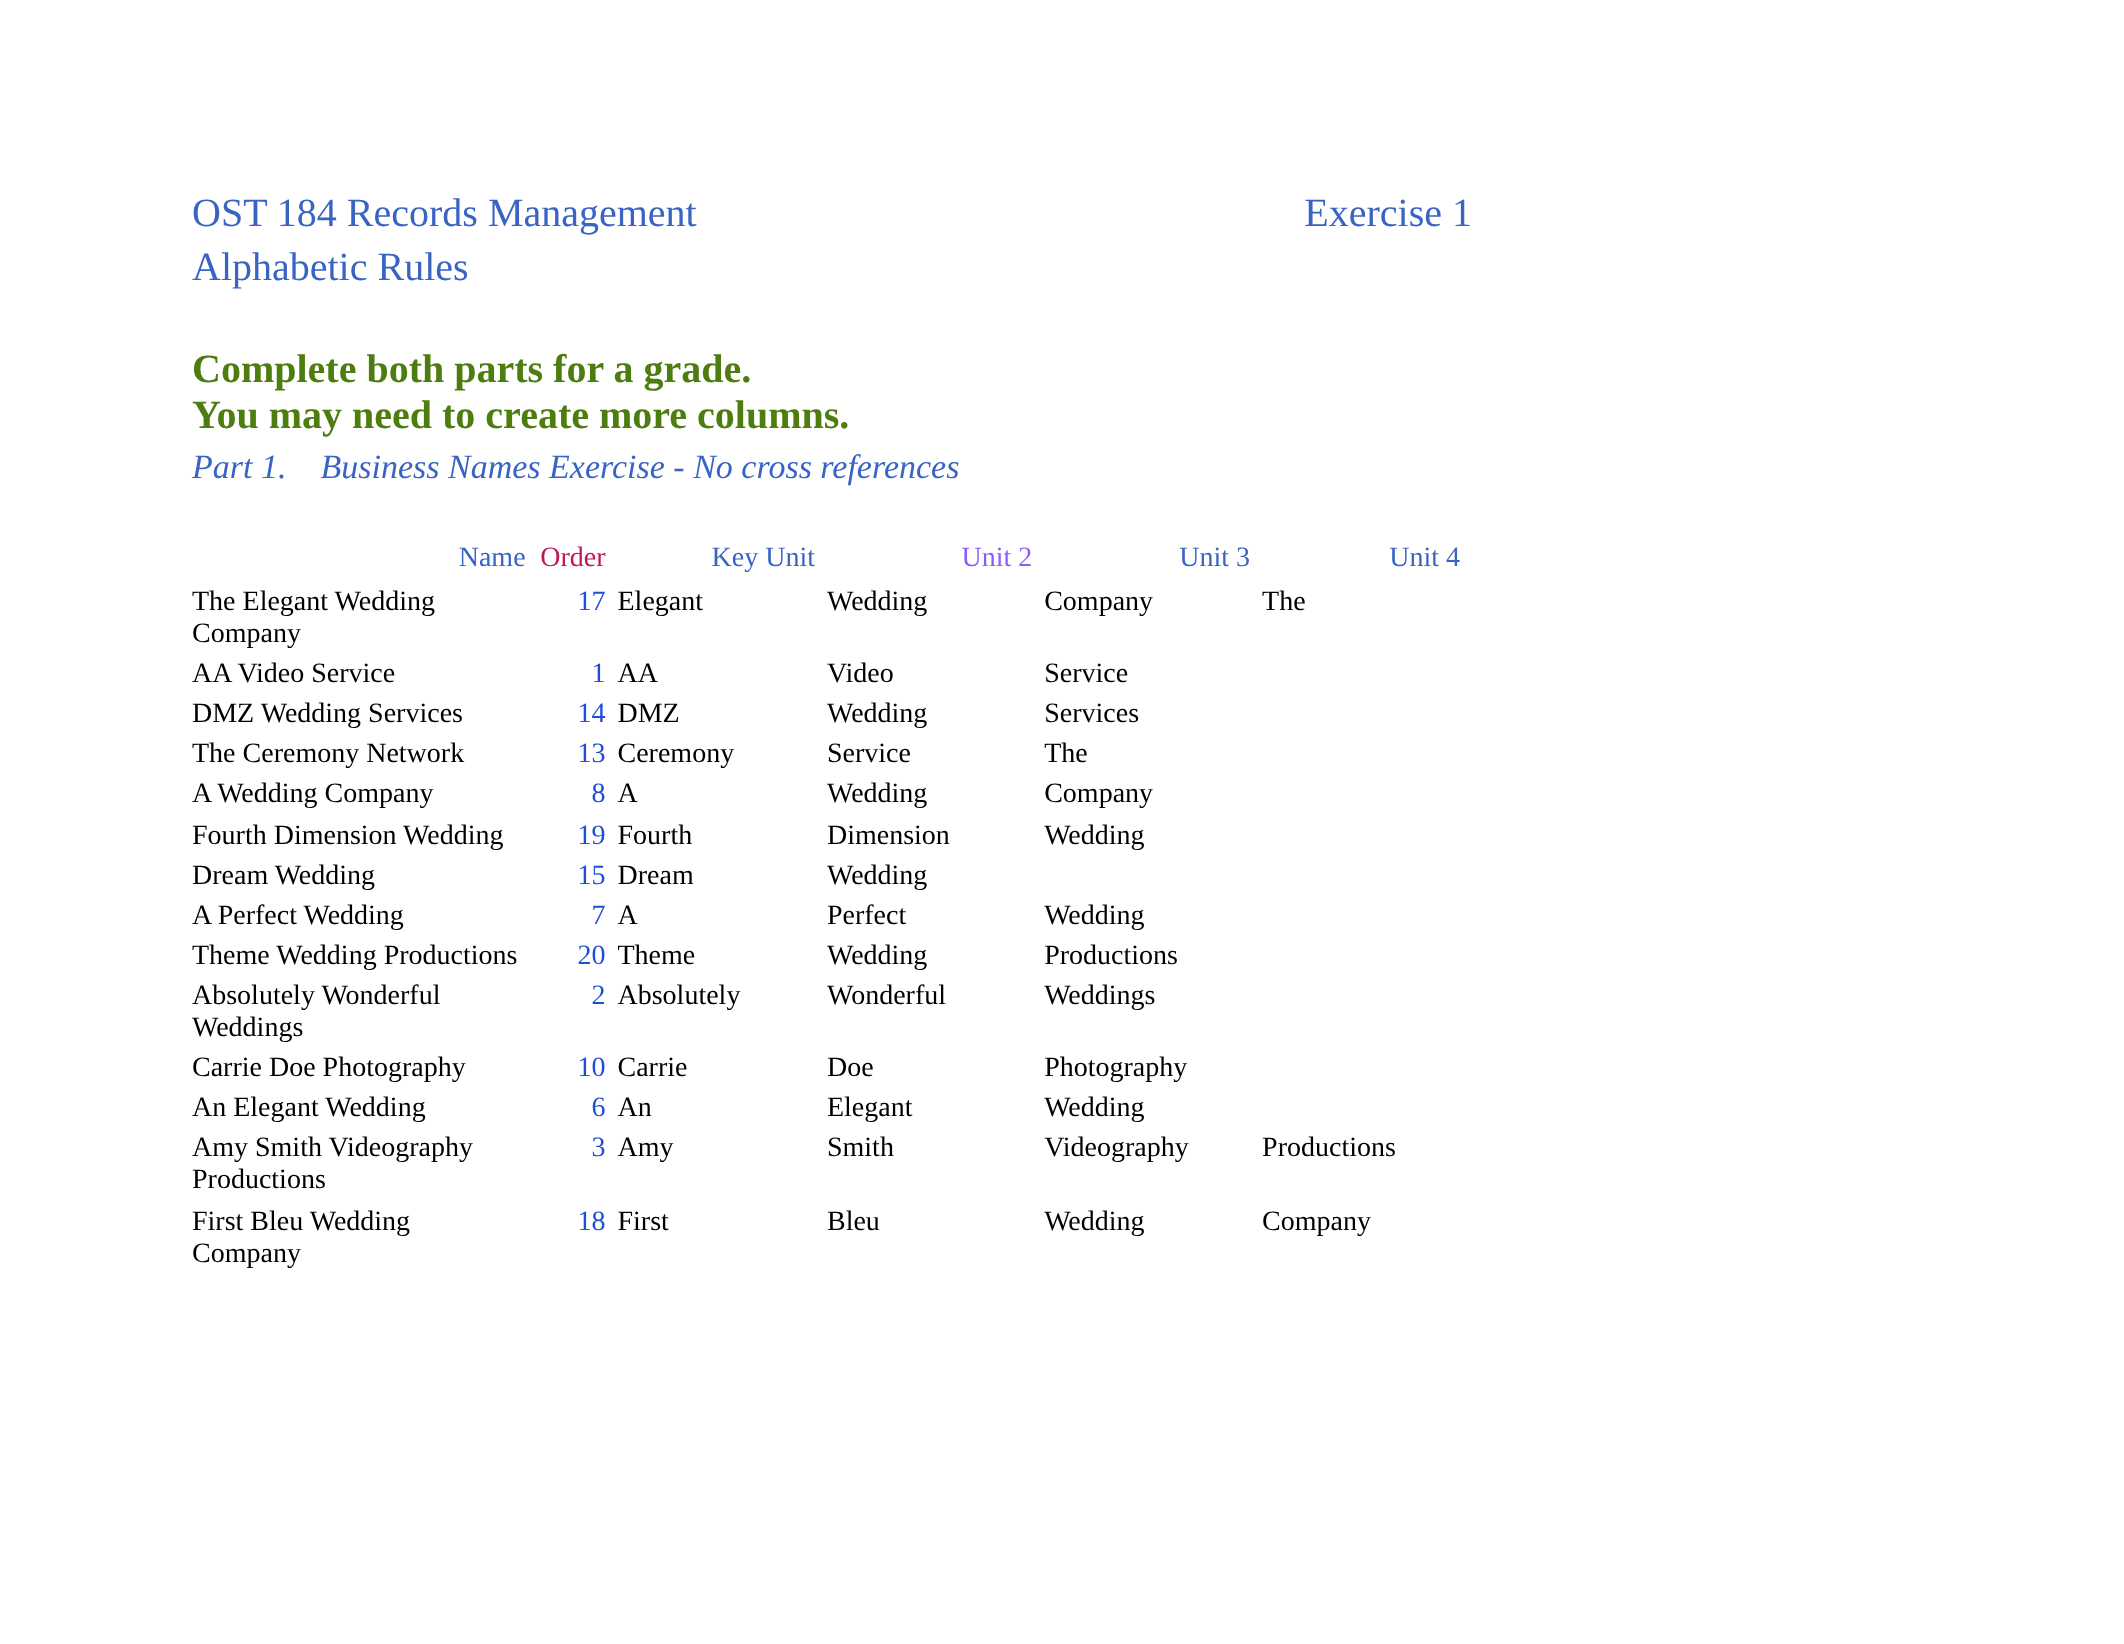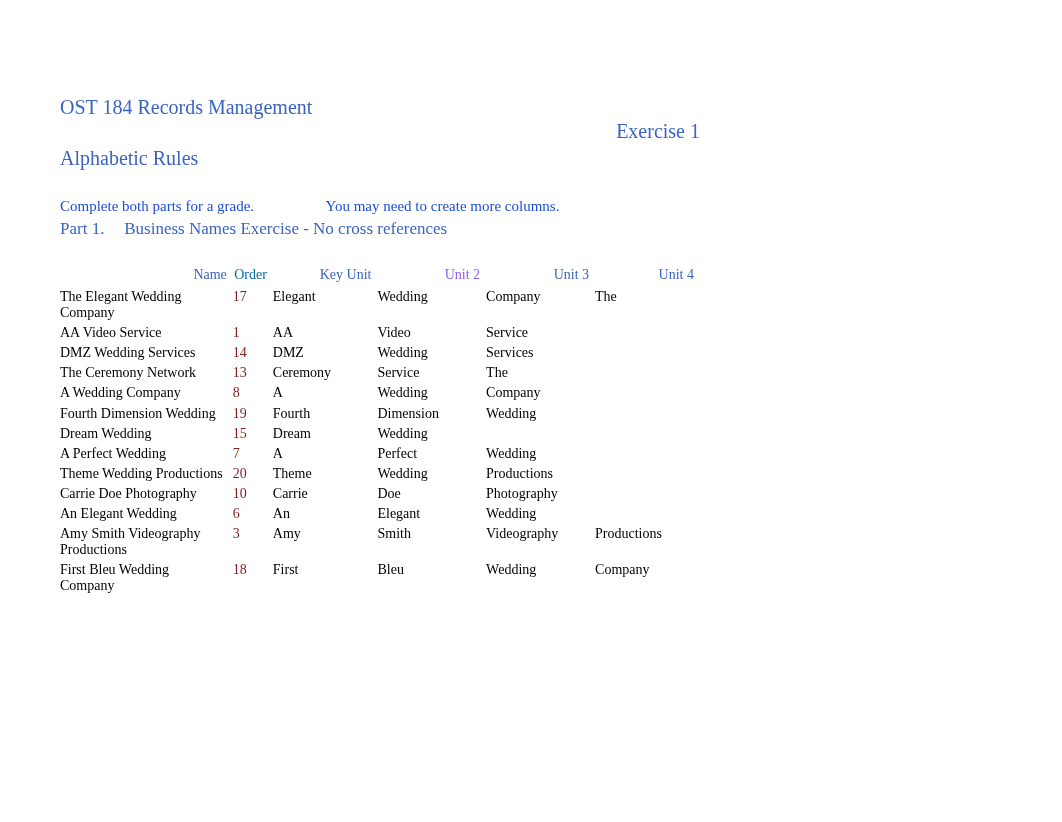--- a/index.html
+++ b/index.html
@@ -5,52 +5,53 @@
   body {
     margin: 0;
     padding: 0;
     font-family: "Times New Roman", Times, serif;
     background: #fff;
     width: 1062px;
     height: 822px;
     box-sizing: border-box;
   }
   .page {
-    padding: 96px 0 0 60px;
+    padding: 96px 0 0 96px;
     width: 640px;
   }
   .header-line {
     display: flex;
     font-size: 20px;
     color: #3964c3;
   }
   .header-left {
     flex: 1;
   }
   .header-right {
     white-space: nowrap;
-    margin-top: 24px;
   }
   .header-sub {
     font-size: 20px;
     color: #3964c3;
     margin-top: 4px;
   }
   .instr-line {
     margin-top: 28px;
-    font-size: 15px;
-    color: #1d4ed8;
+    font-size: 20px;
+    color: #4d7c0f;
+    font-weight: bold;
   }
   .instr-left { display:inline-block; }
   .instr-gap  { display:inline-block; width:64px; }
   .instr-right{ display:inline-block; }
   .part-line {
     margin-top: 4px;
     font-size: 17px;
     color: #3964c3;
+    font-style: italic;
   }
   .part-num { display:inline-block; width:60px; }
 
   table.data {
     margin-top: 24px;
     border-collapse: collapse;
     font-size: 14px;
     color: #000;
   }
   table.data th {
@@ -58,26 +59,26 @@
     text-align: right;
     vertical-align: top;
     padding: 4px 6px 4px 0;
   }
   table.data td {
     vertical-align: top;
     padding: 2px 6px 2px 0;
     line-height: 1.15;
   }
   th.col-name   { color:#3964c3; width:170px; }
-  th.col-order  { color:#0369a1; width:34px; }
+  th.col-order  { color:#be185d; width:34px; }
   th.col-key    { color:#3964c3; width:100px;margin-top:24px; }
   th.col-u2     { color:#8b5cf6; width:104px;margin-top:11px; }
   th.col-u3     { color:#3964c3; width:104px; }
   th.col-u4     { color:#3964c3; width:100px; }
-  td.order-cell { color:#7f1d1d; padding-right:10px; }
+  td.order-cell { color:#1d4ed8; text-align:right; padding-right:10px; }
   td.name-cell  { width:170px; }
 </style>
 </head>
 <body>
 
 <div class="page">
 
   <div class="header-line">
     <span class="header-left">OST 184 Records Management</span>
     <span class="header-right">Exercise 1</span>
@@ -173,20 +174,28 @@
         </tr>
         <tr>
           <td class="name-cell">Theme Wedding Productions</td>
           <td class="order-cell">20</td>
           <td>Theme</td>
           <td>Wedding</td>
           <td>Productions</td>
           <td></td>
         </tr>
         <tr>
+          <td class="name-cell">Absolutely Wonderful Weddings</td>
+          <td class="order-cell">2</td>
+          <td>Absolutely</td>
+          <td>Wonderful</td>
+          <td>Weddings</td>
+          <td></td>
+        </tr>
+        <tr>
           <td class="name-cell">Carrie Doe Photography</td>
           <td class="order-cell">10</td>
           <td>Carrie</td>
           <td>Doe</td>
           <td>Photography</td>
           <td></td>
         </tr>
         <tr>
           <td class="name-cell">An Elegant Wedding</td>
           <td class="order-cell">6</td>

